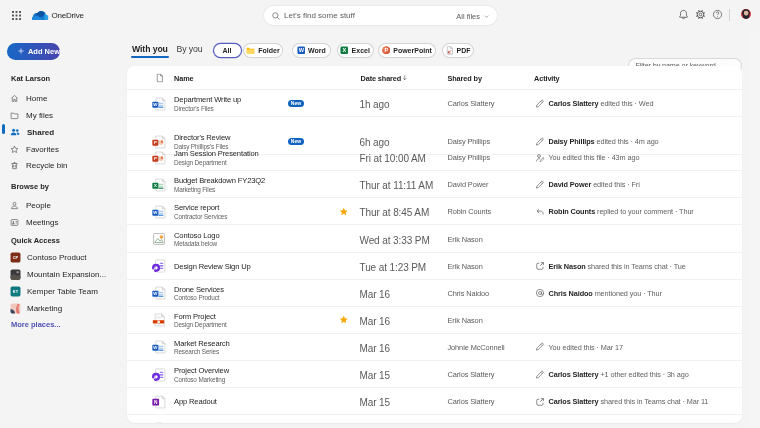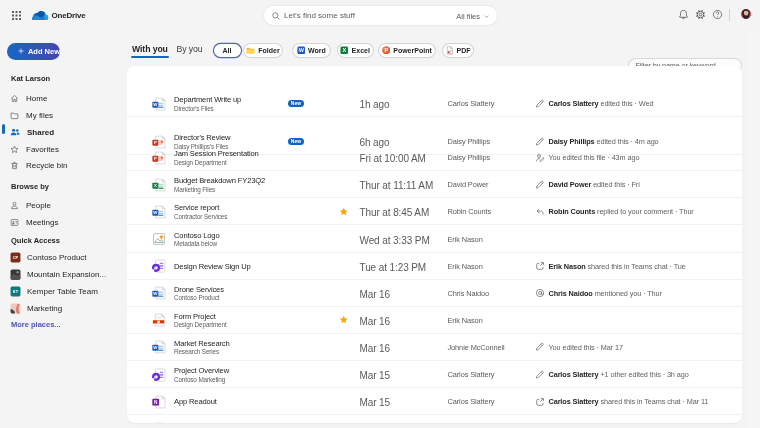--- a/index.html
+++ b/index.html
@@ -227,21 +227,21 @@
           <path d="M12.9 18.5 H25.8 C29.2 18.5 32 15.9 32 12.7 C32 9.9 29.9 7.7 27.1 7.1 C26.4 3.1 22.7 0 18.2 0 C14.9 0 12 1.7 10.4 4.2 C9.9 4.1 9.4 4 8.9 4 C5.1 4 2 6.9 2 10.5 C2 10.6 2 10.7 2 10.8 C0.8 11.5 0 12.8 0 14.3 C0 16.6 2 18.5 4.5 18.5 Z"></path>
         </clipPath>
       </defs>
     <g clip-path="url(#cldc)">
         <rect x="0" y="0" width="32" height="18.6" fill="#1778cf"></rect>
         <path d="M7 9 C8 3 13 -1 19 0 L25 4 L24 9 L12 13 Z" fill="#0a55a4"></path>
         <path d="M24 5 L32 8 L32 18.6 L24 18.6 Z" fill="#27a3e6"></path>
         <path d="M0 13 L10 8 L22 18.6 L0 18.6 Z" fill="#1e88dc"></path>
       </g>
   </svg>
-  <div class="abs" style="left:51.5px;top:10.5px;font-size:8px;letter-spacing:-0.2px;font-weight:bold;color:#1f1f1f">OneDrive</div>
+  <div class="abs" style="left:51.5px;top:10.5px;font-size:8px;letter-spacing:-0.2px;font-weight:normal;color:#1f1f1f">OneDrive</div>
   <div id="search">
     <svg class="abs" style="left:7px;top:5px" width="10" height="10" viewBox="0 0 20 20">
         <use href="#i-searchg"></use>
       </svg>
     <div class="ph">Let’s find some stuff</div>
     <div class="af">All files</div>
     <svg class="abs" style="right:7px;top:7px" width="7" height="7" viewBox="0 0 20 20">
         <use href="#i-chev"></use>
       </svg>
   </div>
@@ -328,20 +328,32 @@
     </svg>Excel</div>
 <div class="pill" style="left:378.5px;width:56.5px"><svg width="8.5" height="8.5" viewBox="0 0 20 20">
       <use href="#i-psq"></use>
     </svg>PowerPoint</div>
 <div class="pill" style="left:442.5px;width:30px"><svg width="9" height="9" viewBox="0 0 20 20">
       <use href="#i-pdf"></use>
     </svg>PDF</div>
 <div id="filter">Filter by name or keyword</div>
 
 <div id="card">
+  <div class="hrow">
+    <svg class="abs" style="left:28px;top:7px" width="9" height="10" viewBox="0 0 20 20">
+        <use href="#i-doc"></use>
+      </svg>
+    <div class="hcell" style="left:47px">Name</div>
+    <div class="hcell" style="left:233.5px">Date shared</div>
+    <svg class="abs" style="left:273.5px;top:7.5px" width="7.5" height="7.5" viewBox="0 0 20 20">
+        <use href="#i-arrdn"></use>
+      </svg>
+    <div class="hcell" style="left:320.5px">Shared by</div>
+    <div class="hcell" style="left:407px">Activity</div>
+  </div>
   <div class="row" style="top:24.0px">
       <svg class="fic" width="14" height="14" viewBox="0 0 20 20">
         <use href="#i-word"></use>
       </svg>
       <div class="tit">Department Write up</div>
       <div class="sub">Director's Files</div>
       <div class="badge">New</div>
       <div class="dt">1h ago</div>
       <div class="sb">Carlos Slattery</div>
       <svg class="aic" width="10" height="10" viewBox="0 0 20 20">

